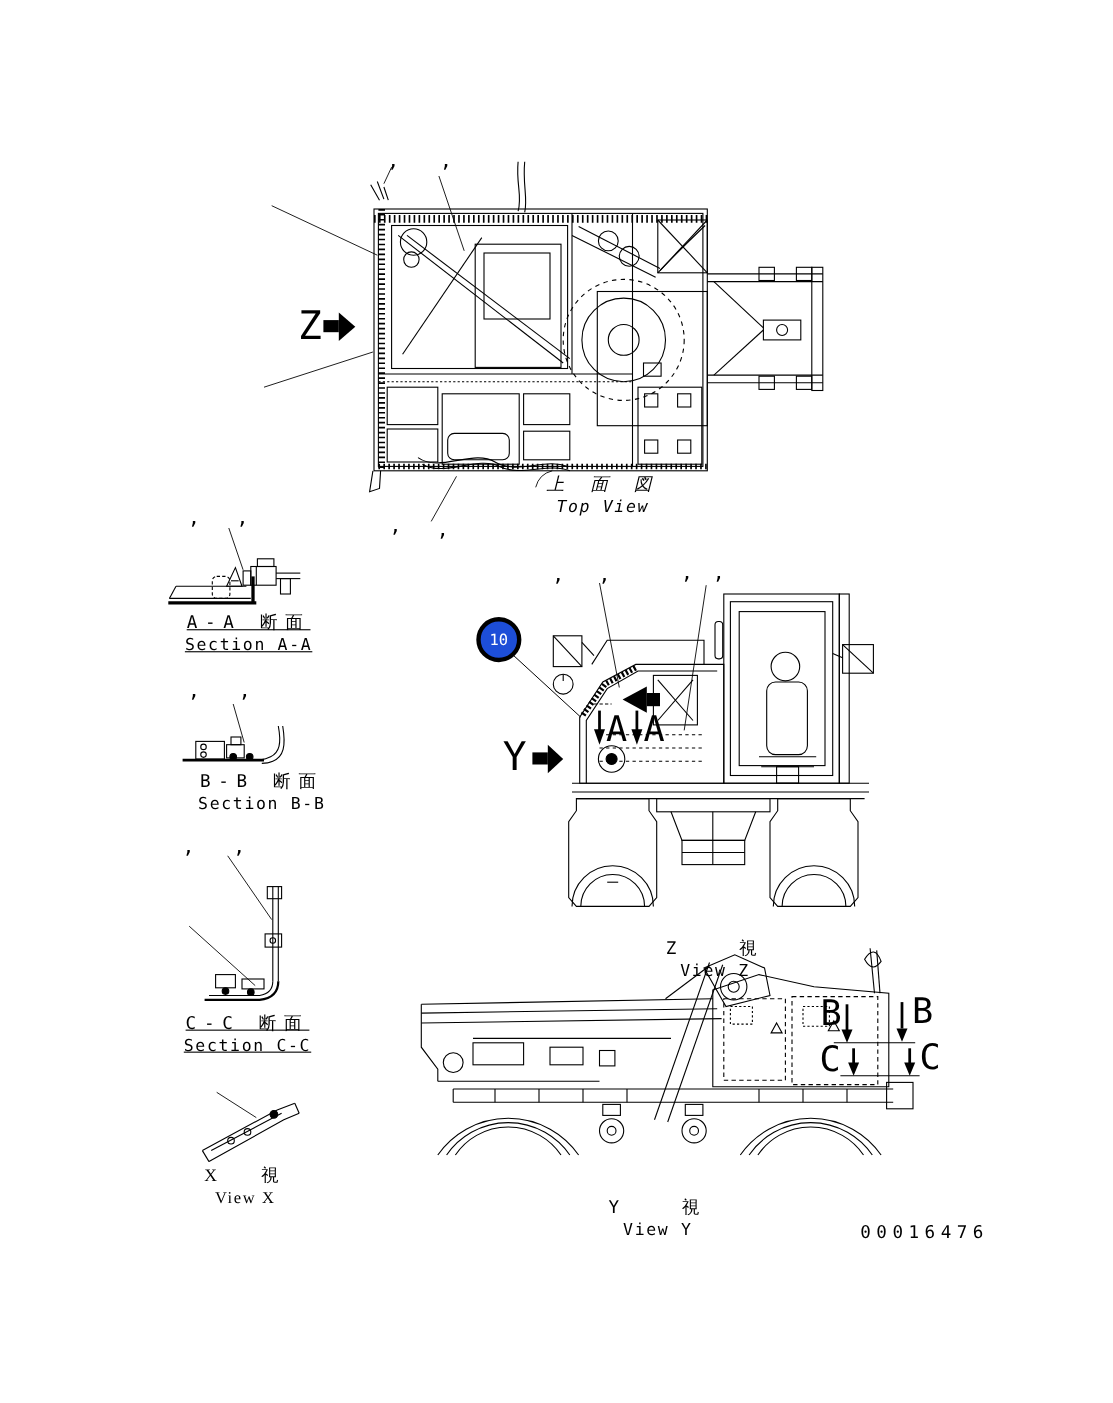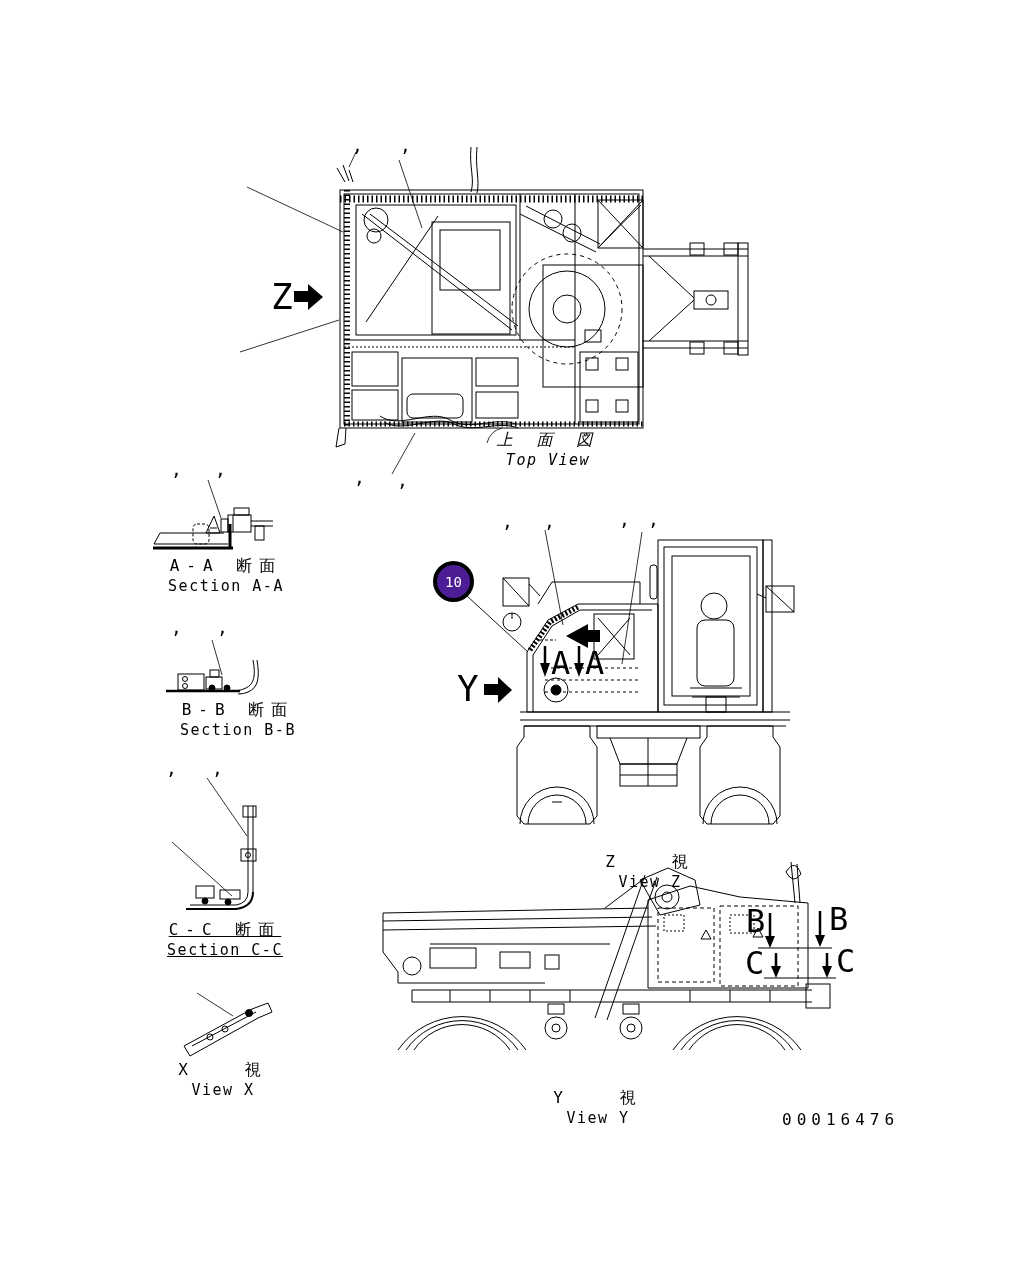--- a/index.html
+++ b/index.html
@@ -332,50 +332,50 @@
       <text x="166" y="775">,</text>
       <text x="212" y="775">,</text>
       <text x="502" y="528">,</text>
       <text x="544" y="528">,</text>
       <text x="619" y="526">,</text>
       <text x="648" y="526">,</text>
     </g>
   </g>
 </svg>
 
-<div class="callout" style="background: #4c1d95; color: rgb(255, 255, 255);">
+<div class="callout" style="background: #1d4ed8; color: rgb(255, 255, 255);">
   <span>10</span>
 </div>
 
 <span class="mk" style="left:271px; top:276px; font-size:36px;">Z</span>
 <span class="mk" style="left:457px; top:668px; font-size:36px;">Y</span>
 <span class="mk" style="left:551px; top:644px; font-size:32px;">A</span>
 <span class="mk" style="left:585px; top:644px; font-size:32px;">A</span>
 <span class="mk" style="left:746px; top:902px; font-size:32px;">B</span>
 <span class="mk" style="left:829px; top:900px; font-size:32px;">B</span>
 <span class="mk" style="left:745px; top:944px; font-size:32px;">C</span>
 <span class="mk" style="left:836px; top:942px; font-size:32px;">C</span>
 
 <div class="view-label" style="left:548px; top:430px;font-style:italic;">
   <span class="jp">上 面 図</span>
   <span class="en">Top View</span>
 </div>
-<div class="view-label" style="left:226px; top:556px;">
+<div class="view-label" style="left:226px; top:556px;text-decoration:underline;">
   <span class="jp">A-A 断面</span>
   <span class="en">Section A-A</span>
 </div>
 <div class="view-label" style="left:238px; top:700px;">
   <span class="jp">B-B 断面</span>
   <span class="en">Section B-B</span>
 </div>
 <div class="view-label" style="left:225px; top:920px;text-decoration:underline;">
   <span class="jp">C-C 断面</span>
   <span class="en">Section C-C</span>
 </div>
-<div class="view-label" style="left:223px; top:1060px;">
+<div class="view-label" style="left:223px; top:1060px;font-family:Liberation Serif, serif;">
   <span class="jp">X   視</span>
   <span class="en">View X</span>
 </div>
 <div class="view-label" style="left:650px; top:828px;margin-top:24px;">
   <span class="jp">Z   視</span>
   <span class="en">View Z</span>
 </div>
 <div class="view-label" style="left:598px; top:1088px;">
   <span class="jp">Y   視</span>
   <span class="en">View Y</span>

